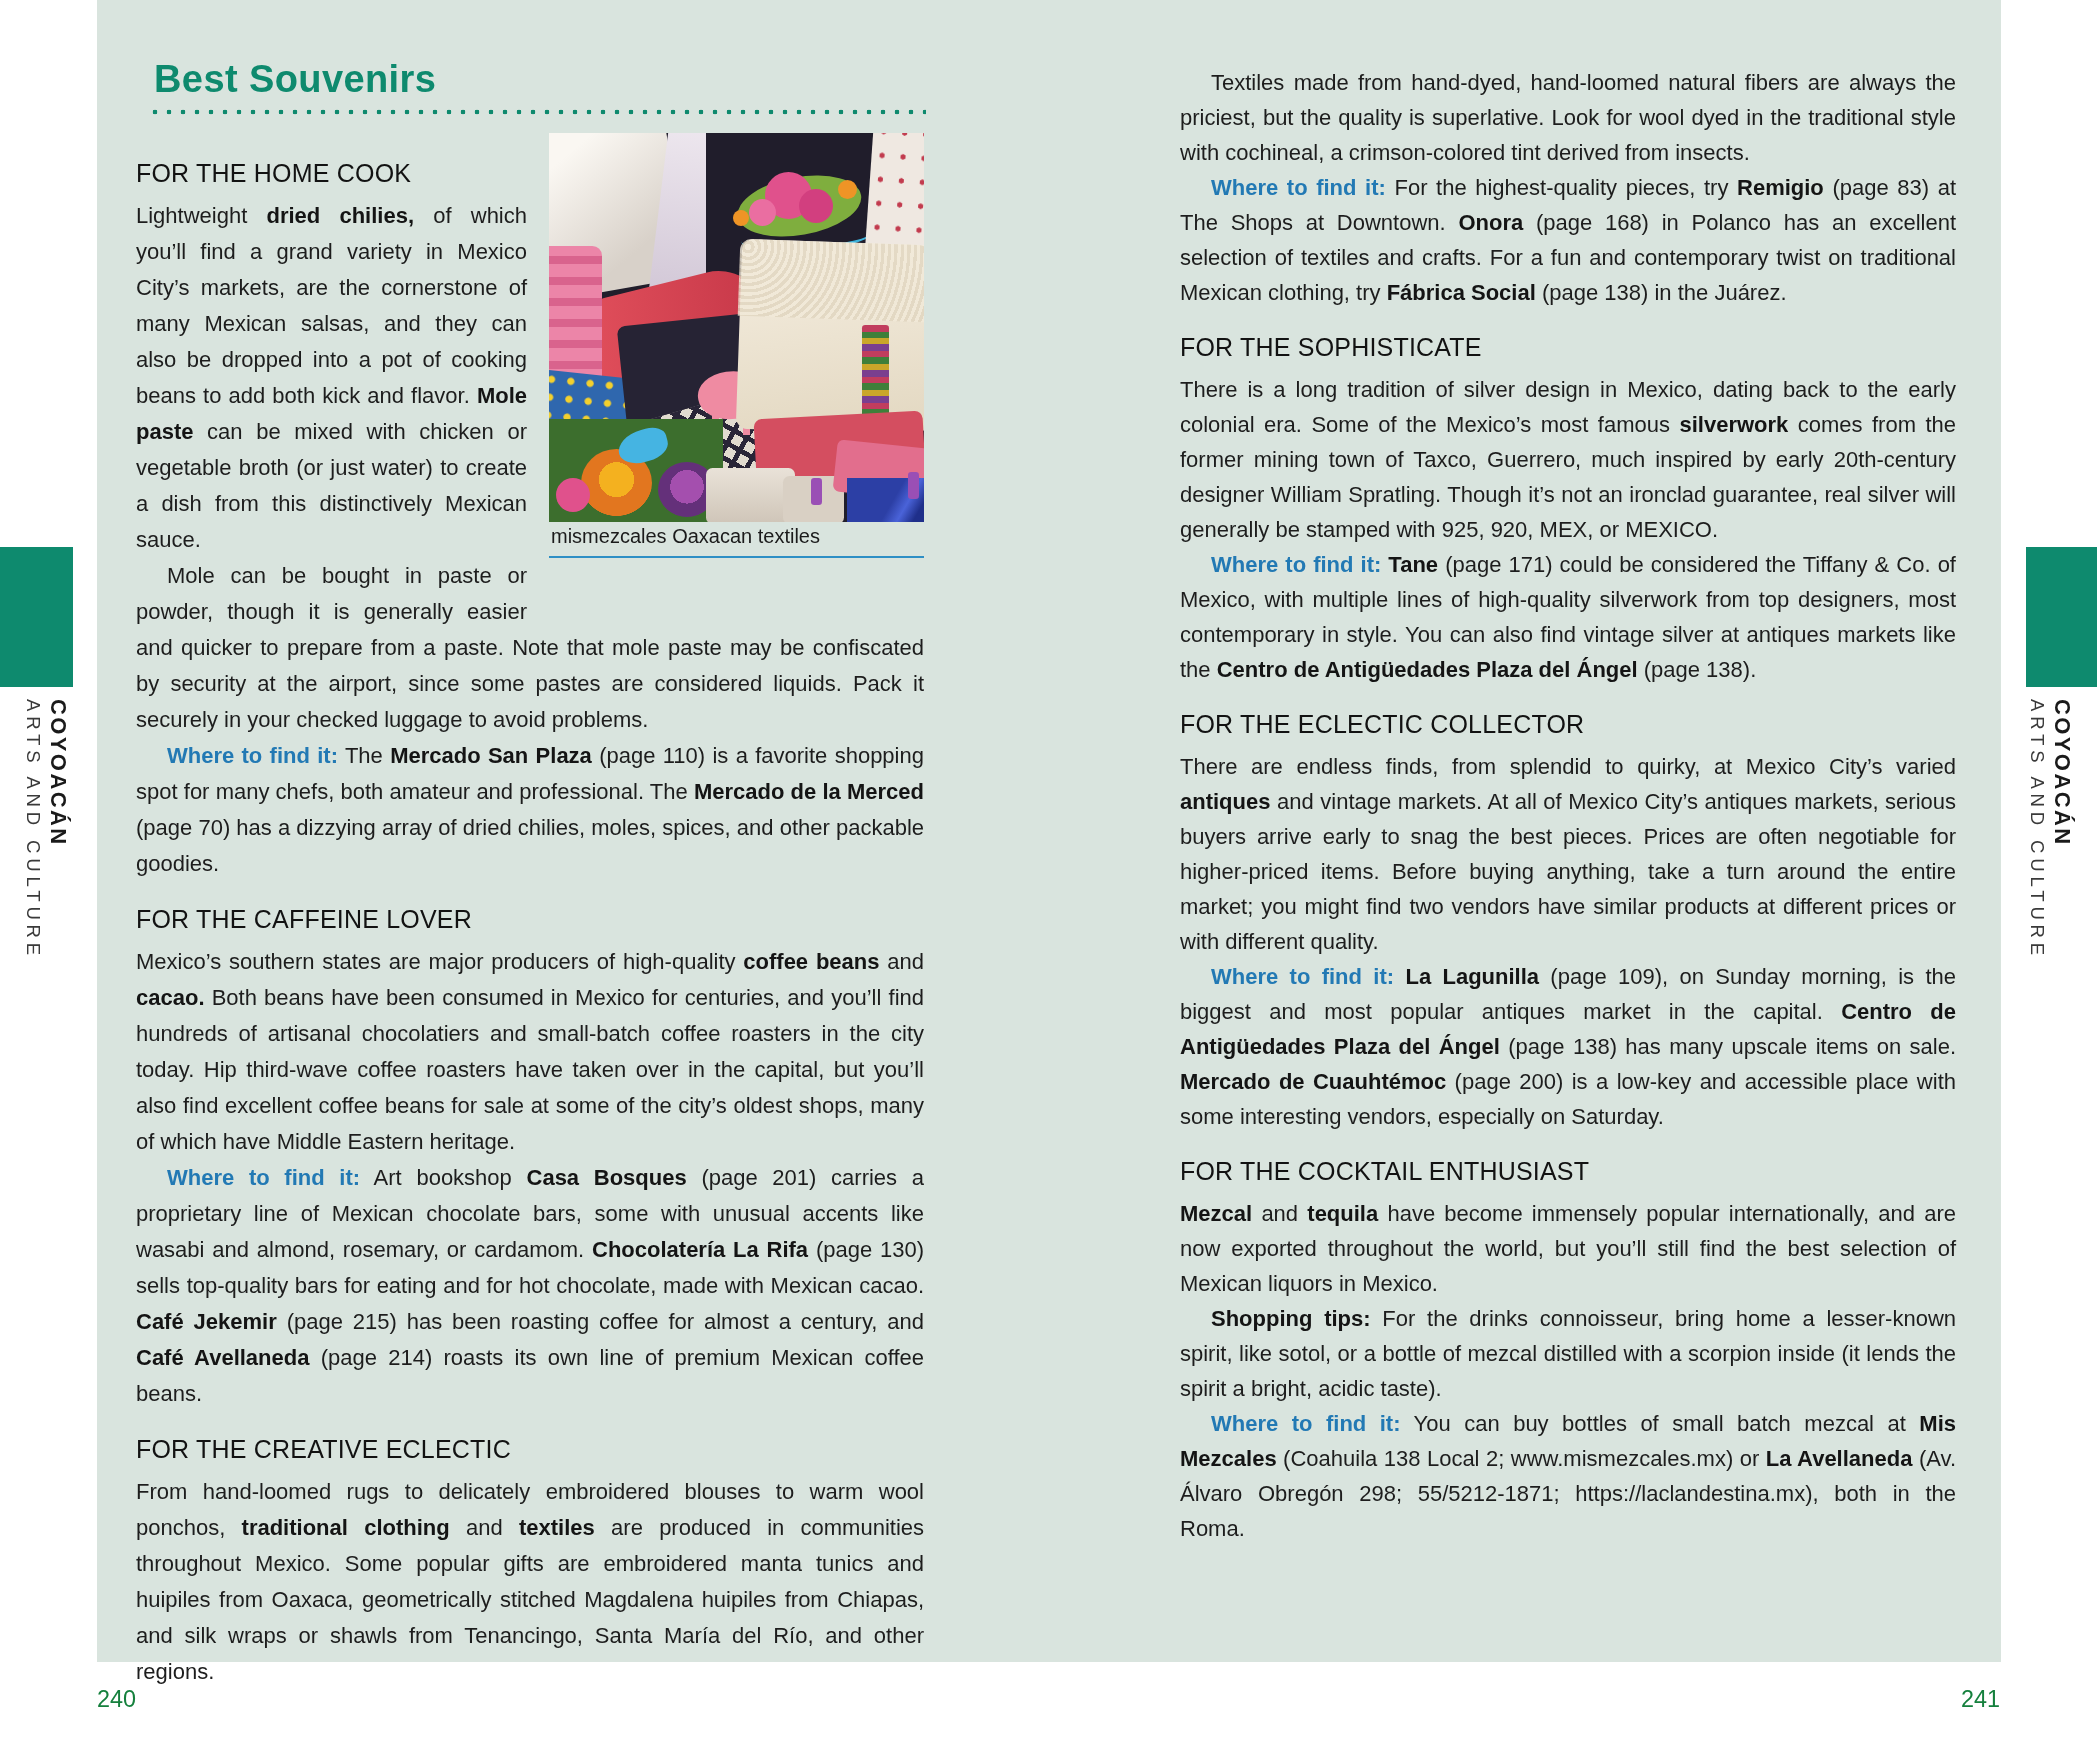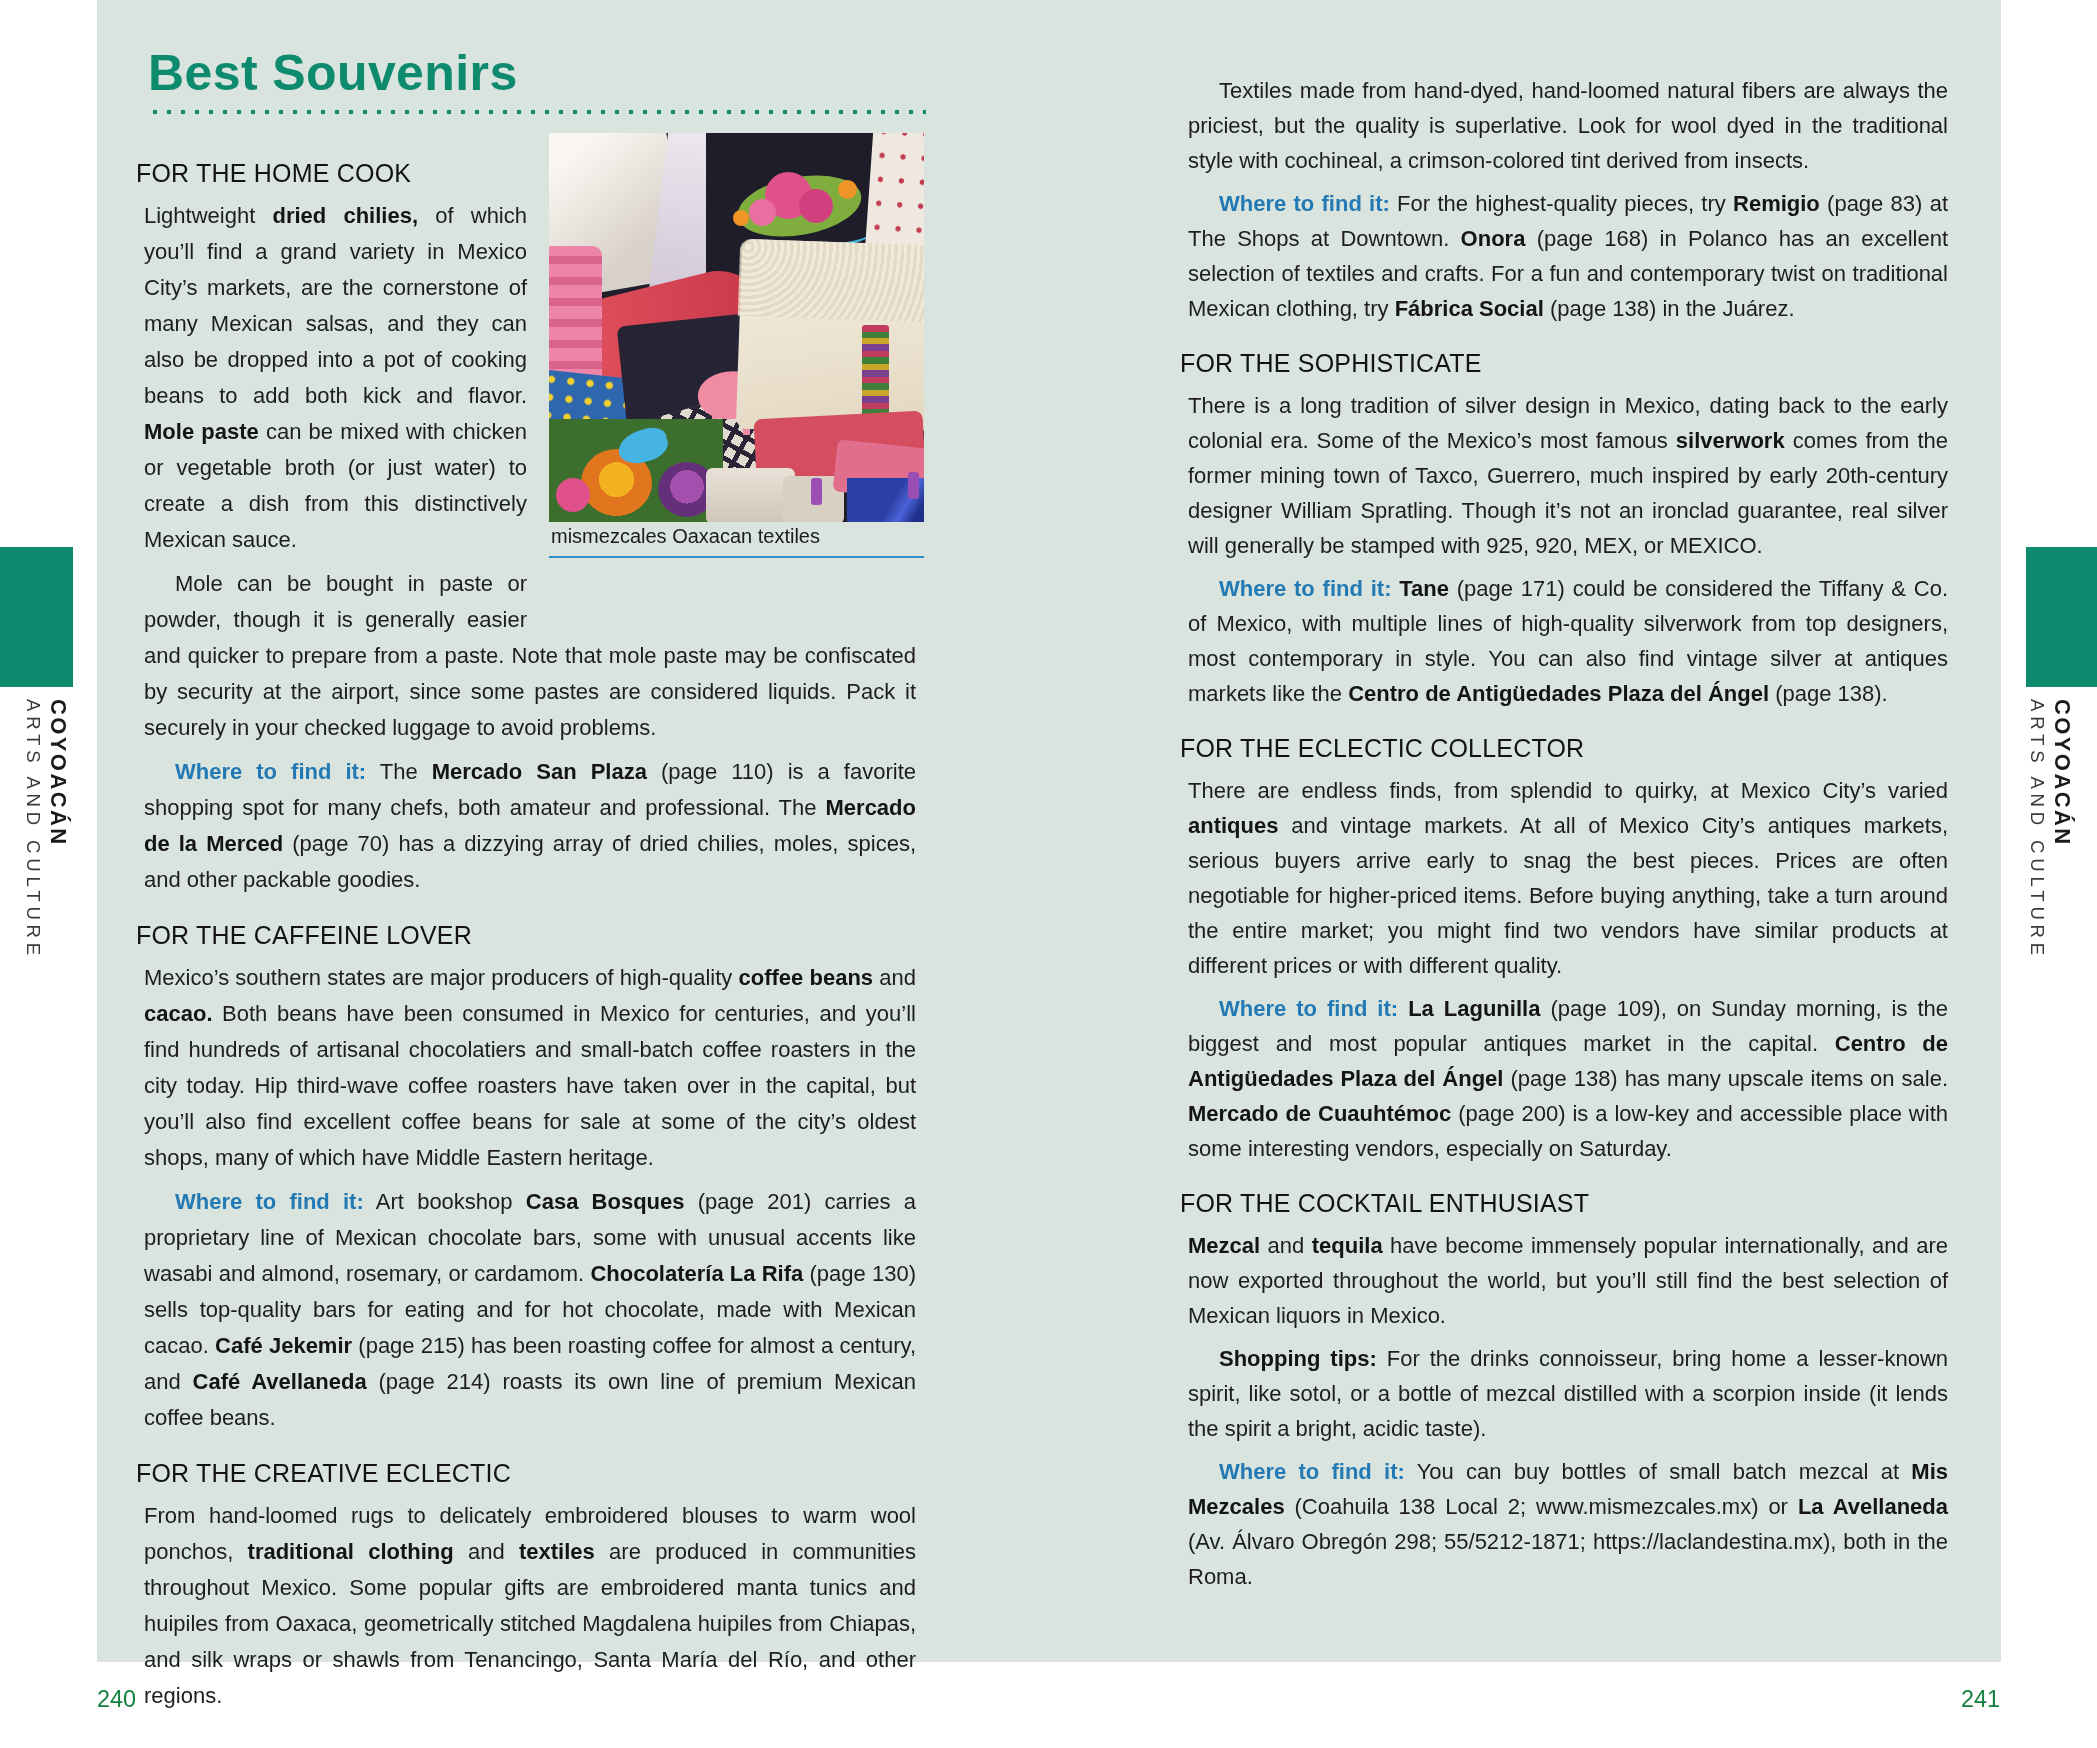--- a/index.html
+++ b/index.html
@@ -10,33 +10,33 @@
     --ink:#1d1d1d;
   }
   html,body{margin:0;padding:0;background:#ffffff;}
   body{font-family:"Liberation Sans","DejaVu Sans",sans-serif;color:var(--ink);}
   #spread{position:relative;width:2097px;height:1748px;background:#ffffff;overflow:hidden;}
 
   
   #greenbox{position:absolute;left:97px;top:0;width:1904px;height:1662px;background:var(--page_bg);}
 
   
-  #page-title{position:absolute;left:148px;top:53px;margin:0;font-size:50px;line-height:40px;
+  #page-title{position:absolute;left:148px;top:53px;margin:6px;font-size:38px;line-height:40px;
     font-weight:700;color:var(--teal);letter-spacing:0.4px;}
   #dotted-divider{position:absolute;left:148px;top:108px;width:778px;height:8px;
     background-image:radial-gradient(circle,var(--teal) 2.1px,transparent 2.6px);
     background-size:14px 8px;background-repeat:repeat-x;}
 
   
   .col{position:absolute;}
   #left-col{left:136px;top:160px;width:788px;}
   #right-col{left:1180px;top:65px;width:776px;}
   .col h3{margin:24px 0 10.5px 0;font-size:25px;line-height:27.4px;font-weight:400;color:#121212;letter-spacing:0.2px;}
   #left-col h3:first-of-type{margin-top:0;}
-  .col p{margin:8px;font-size:22px;line-height:36px;text-align:justify;color:var(--ink);hyphens:auto;}
+  .col p{margin:0;font-size:22px;line-height:36px;text-align:justify;color:var(--ink);hyphens:auto;}
   #right-col p{line-height:35px;}
   .col p.ind{text-indent:31px;}
   .col .b{font-weight:700;color:#141414;}
   .col .blue{color:var(--blue);font-weight:700;}
 
   
   #photo-float{float:right;width:397px;height:463px;}
 
   
   #textiles-photo{position:absolute;left:549px;top:133px;width:375px;height:389px;

